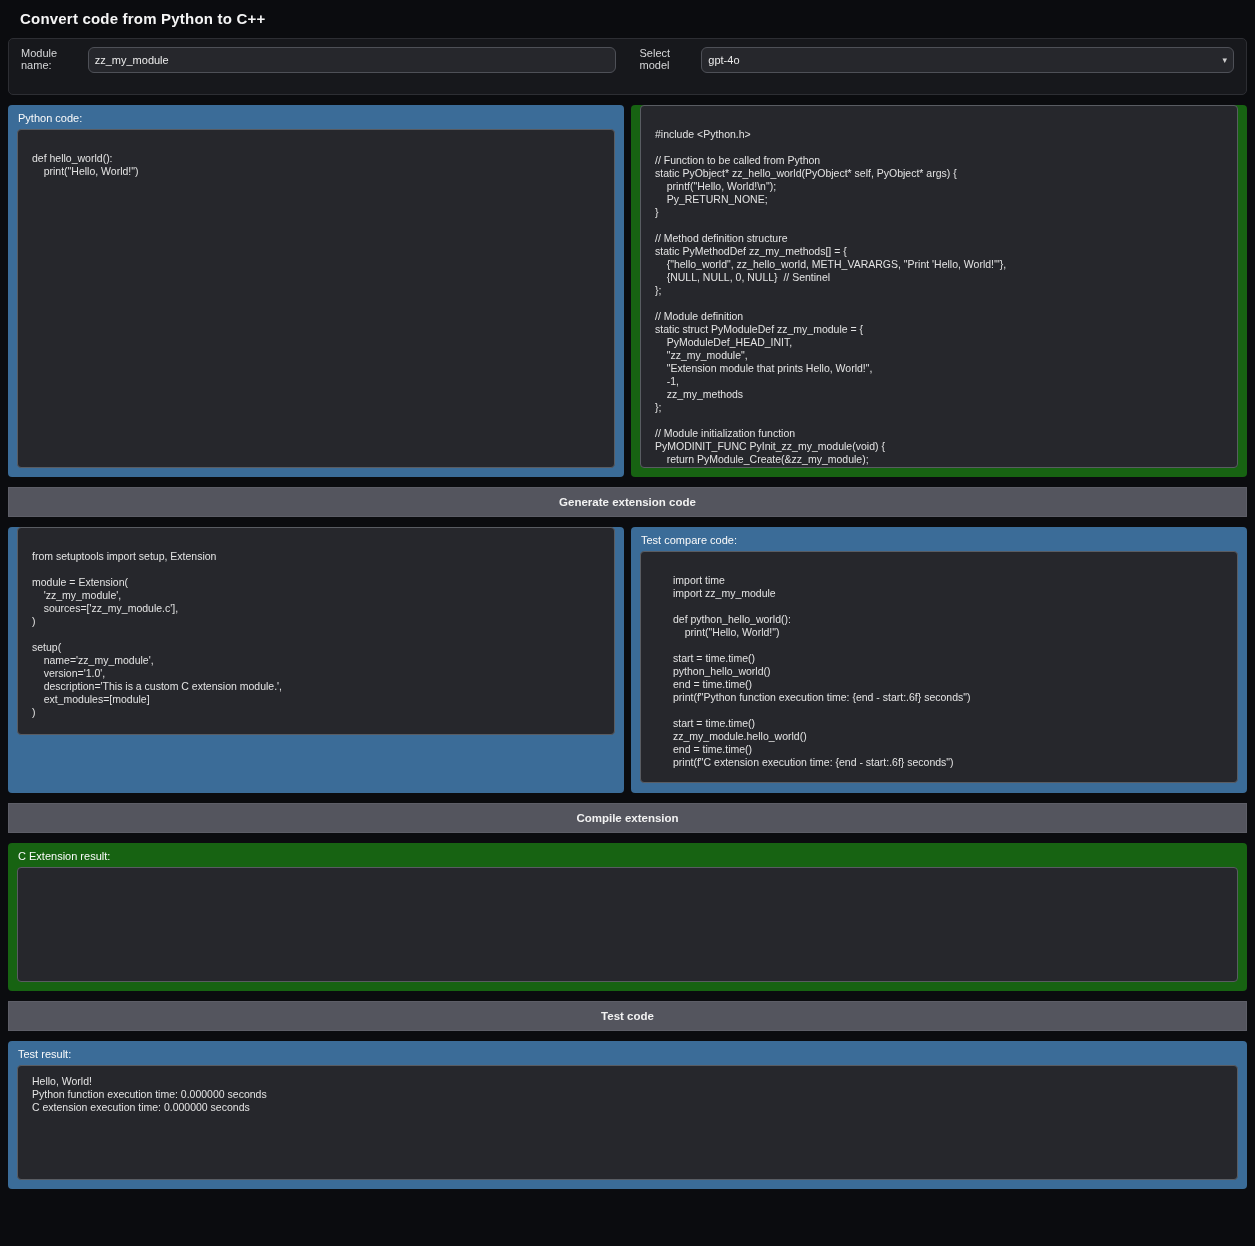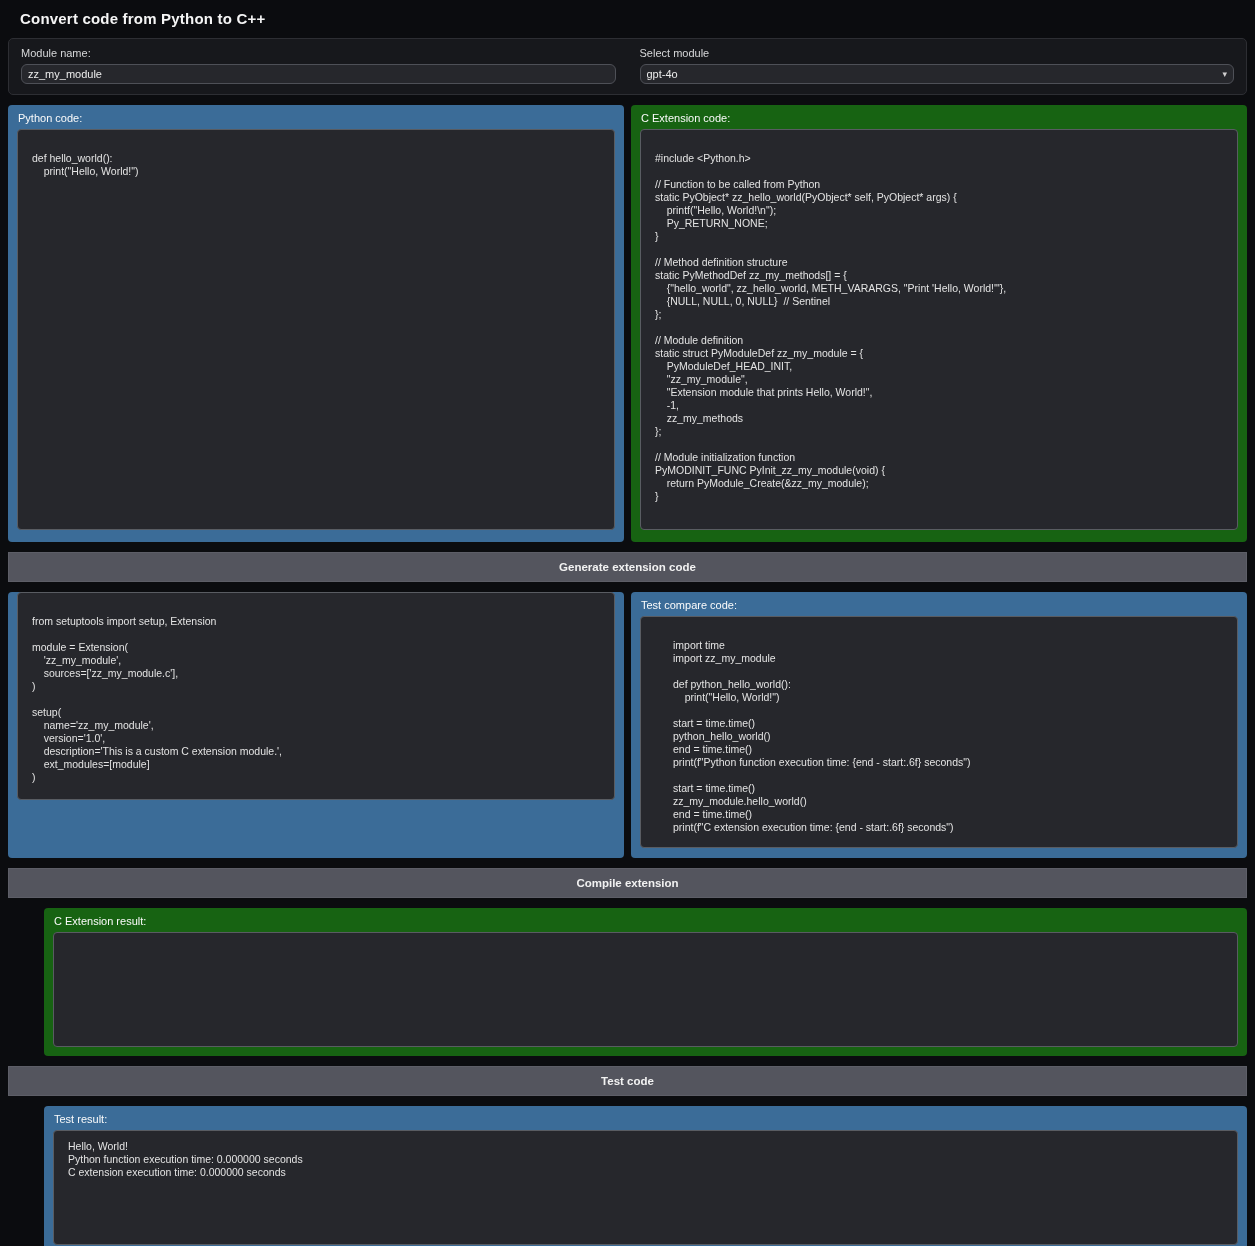--- a/index.html
+++ b/index.html
@@ -7,21 +7,21 @@
     width:1255px; min-height:1246px; box-sizing:border-box;
     background:#0b0c0f; color:#e8e8e8;
     font-family:"Liberation Sans","DejaVu Sans",sans-serif;
   }
   .page { padding:9px 8px 9px; display:flex; flex-direction:column; gap:10px; box-sizing:border-box; }
   .title { font-size:15px; line-height:19px; font-weight:700; margin:0 0 0 12px; color:#f5f5f5; letter-spacing:.2px; }
 
   
   .top-row { background:#17181c; border:1px solid #2d2e33; border-radius:5px;
              padding:8px 12px 10px; display:flex; gap:24px; height:57px; box-sizing:border-box; }
-  .top-col { flex:1; display:flex; flex-direction:column; gap:5px; min-width:0; }
+  .top-col { flex:1; display:flex; gap:5px; min-width:0; }
   .field-label { font-size:11px; color:#d6d7d9; }
   .text-input, .select {
     background:#26272c; border:1px solid #4e5057; border-radius:6px; height:26px;
     box-sizing:border-box; font-size:11px; color:#ececec; padding:0 6px;
     display:flex; align-items:center; width:100%;
   }
   input.text-input { font-family:inherit; outline:none; }
   .select { justify-content:space-between; cursor:pointer; }
   .caret { font-size:9px; color:#cfcfcf; margin-left:8px; }
 
@@ -30,60 +30,59 @@
   .panel { flex:1; border-radius:4px; display:flex; flex-direction:column; box-sizing:border-box; min-width:0; }
   .panel.blue  { background:#3b6c98; }
   .panel.green { background:#176312; }
   .panel-label { font-size:11px; color:#fbfbfb; padding:7px 10px 5px; }
   .panel-body {
     margin:0 9px 9px; background:#26272c; border:1px solid #595c62; border-radius:4px;
     font-size:10.5px; line-height:13px; color:#e3e3e3;
     white-space:pre-wrap; padding:9px 14px; box-sizing:border-box; overflow:hidden;
     font-family:"Liberation Sans","DejaVu Sans",sans-serif;
   }
-  .h-code   { height:437px; }  .h-code-body   { height:401px; }
+  .h-code   { height:372px; }  .h-code-body   { height:401px; }
   .h-mid    { height:266px; }  .h-comp-body   { height:208px; }  .h-test-body { height:232px;padding-left:32px; }
-  .h-result { height:140px;margin-left:36px; }  .h-result-body { height:115px; }
+  .h-result { height:140px; }  .h-result-body { height:115px; }
 
   
   .action-btn {
     width:100%; height:30px; background:#54555e; border:1px solid #5d5e67; border-radius:0;
     color:#f2f2f2; font-weight:700; font-size:11.5px; font-family:inherit; cursor:pointer;
   }
 </style>
 </head>
 <body>
 
 <div class="page">
 
   <h1 class="title">Convert code from Python to C++</h1>
 
   <div class="top-row">
     <div class="top-col">
       <span class="field-label">Module name:</span>
       <input class="text-input" type="text" readonly="" value="zz_my_module" style="">
     </div>
     <div class="top-col">
-      <span class="field-label">Select module</span>
+      <span class="field-label">Select model</span>
       <div class="select">
         <span>gpt-4o</span>
         <span class="caret">▾</span>
       </div>
     </div>
   </div>
 
   <div class="row">
     <section class="panel blue h-code">
       <div class="panel-label">Python code:</div>
       <div class="panel-body h-code-body">
 def hello_world():
     print("Hello, World!")</div>
     </section>
     <section class="panel green h-code">
-      <div class="panel-label">C Extension code:</div>
       <div class="panel-body h-code-body">
 #include &lt;Python.h&gt;
 
 // Function to be called from Python
 static PyObject* zz_hello_world(PyObject* self, PyObject* args) {
     printf("Hello, World!\n");
     Py_RETURN_NONE;
 }
 
 // Method definition structure

